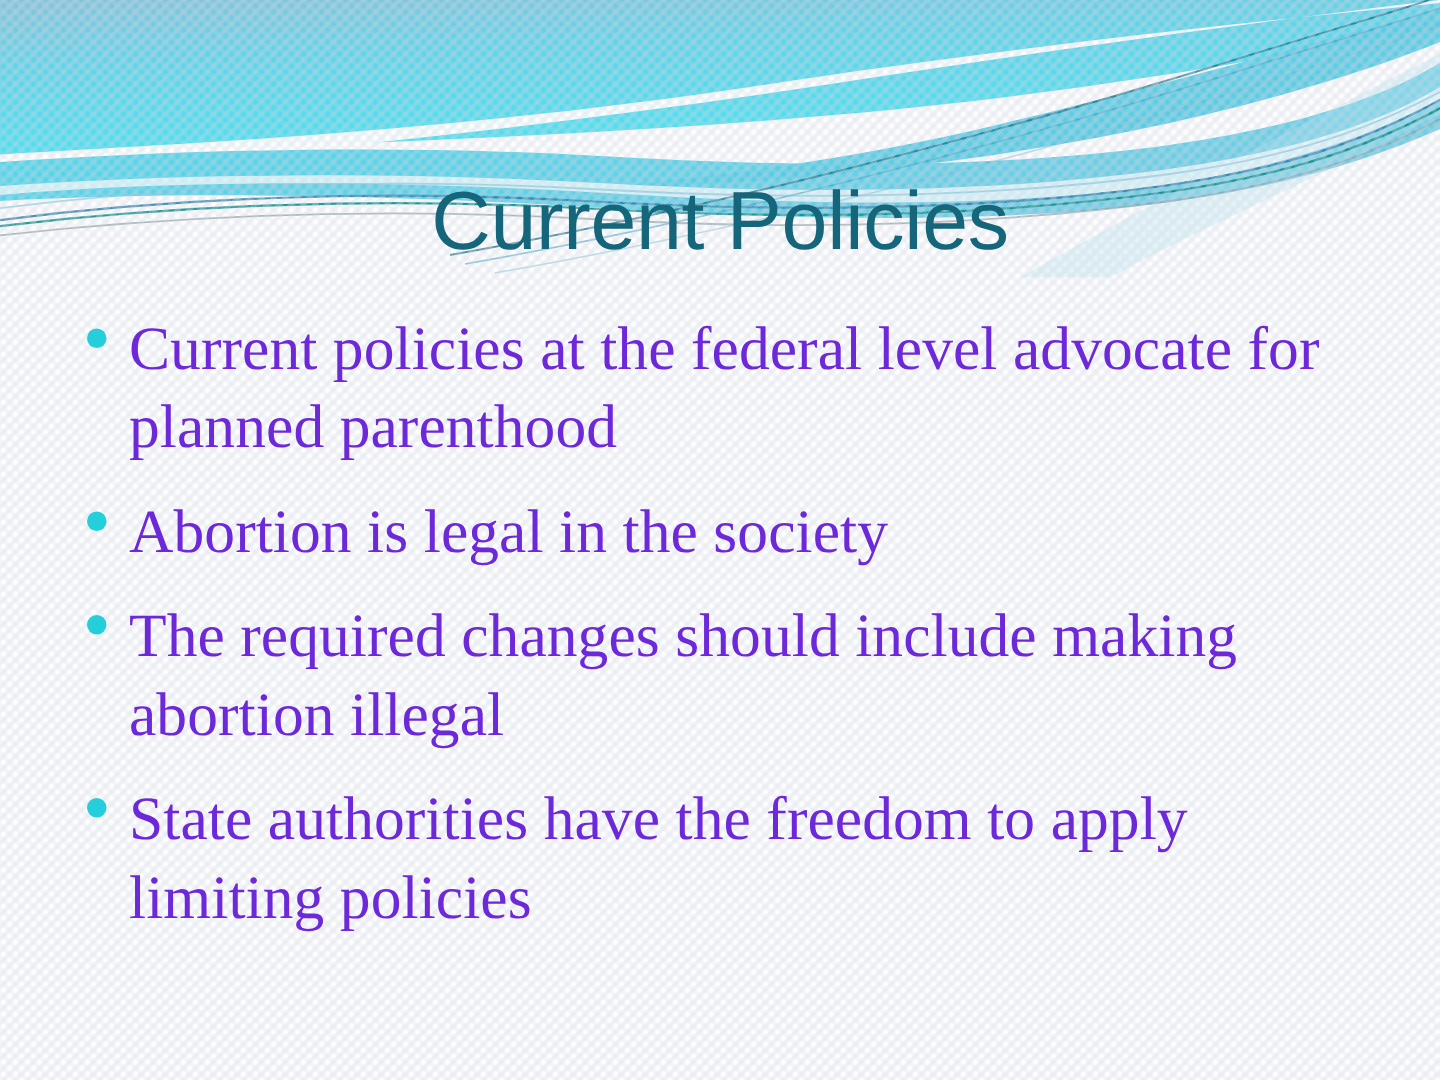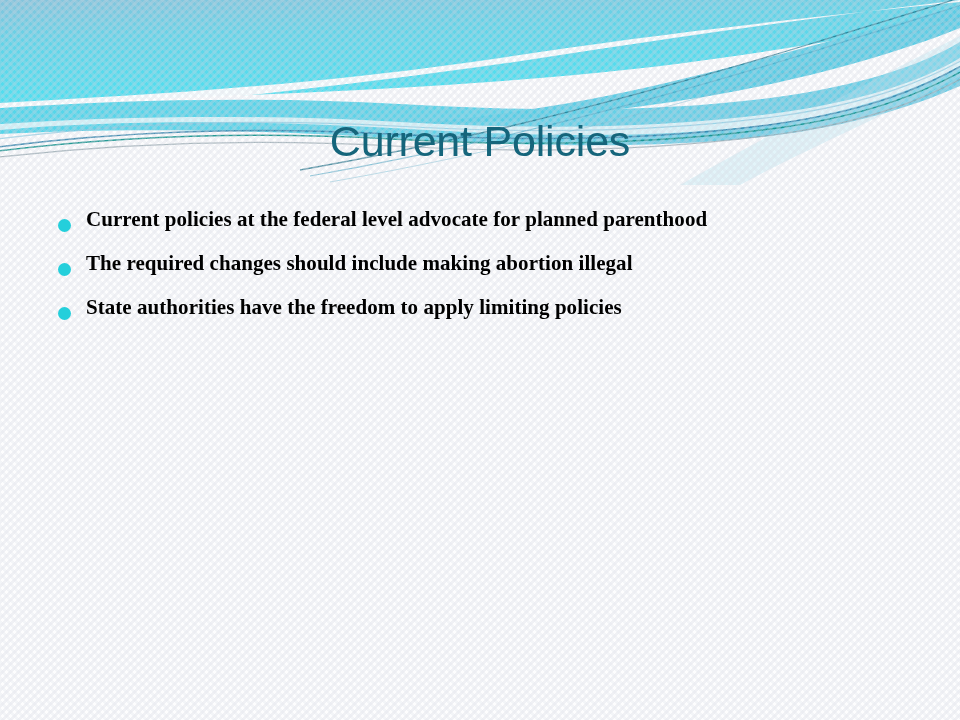--- a/index.html
+++ b/index.html
@@ -47,21 +47,21 @@
 
   
   .title {
     position: absolute;
     top: 118px;
     left: 0;
     width: 960px;
     text-align: center;
     z-index: 5;
     font-family: "Liberation Sans", sans-serif;
-    font-size: 43px;
+    font-size: 55px;
     font-weight: 400;
     letter-spacing: -0.2px;
     color: #15657B;
     line-height: 1.08;
   }
 
   
   .body-list {
     position: absolute;
     top: 206px;
@@ -84,23 +84,23 @@
     left: 6px;
     top: 13px;
     width: 13px;
     height: 13px;
     border-radius: 50%;
     background: #24CFDB;
   }
   .bullet-text {
     display: block;
     font-family: "Liberation Serif", serif;
-    font-size: 21px;
-    font-weight: 700;
-    color: #000000;
+    font-size: 41px;
+    font-weight: 400;
+    color: #6d28d9;
     line-height: 1.28;
     letter-spacing: 0.05px;
   }
 </style>
 </head>
 <body>
 
 <div class="slide">
 
   <div class="wave-banner">
@@ -186,20 +186,24 @@
 
   <div class="title">Current Policies</div>
 
   <ul class="body-list">
     <li class="bullet-row">
       <span class="bullet-dot"></span>
       <span class="bullet-text">Current policies at the federal level advocate for planned parenthood</span>
     </li>
     <li class="bullet-row">
       <span class="bullet-dot"></span>
+      <span class="bullet-text">Abortion is legal in the society</span>
+    </li>
+    <li class="bullet-row">
+      <span class="bullet-dot"></span>
       <span class="bullet-text">The required changes should include making abortion illegal</span>
     </li>
     <li class="bullet-row">
       <span class="bullet-dot"></span>
       <span class="bullet-text">State authorities have the freedom to apply limiting policies</span>
     </li>
   </ul>
 
   <div class="texture"></div>
 </div>

